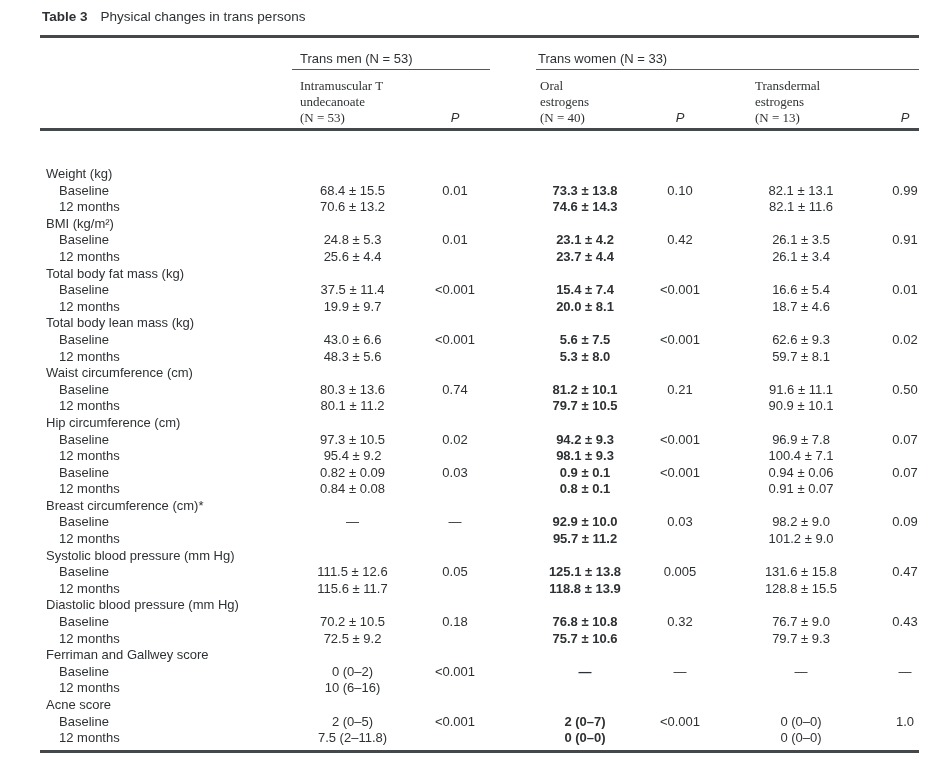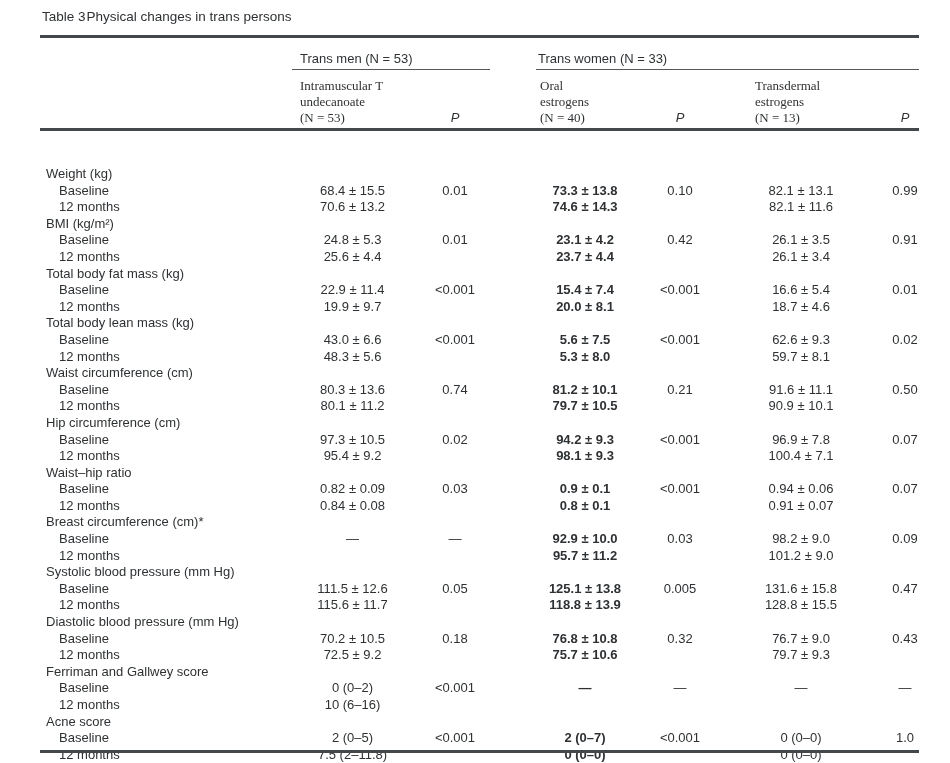--- a/index.html
+++ b/index.html
@@ -4,21 +4,21 @@
 <style>
   html,body{margin:0;padding:0;}
   body{
     width:950px;height:763px;background:#ffffff;
     font-family:"Liberation Sans", sans-serif;
     color:#2e3133;font-size:13px;
     position:relative;overflow:hidden;
   }
   .twrap{position:absolute;left:40px;top:0;width:905px;height:763px;}
   .title{position:absolute;left:2px;top:9px;font-size:13.5px;white-space:nowrap;}
-  .tbold{font-weight:normal;margin-right:1px;}
+  .tbold{font-weight:bold;margin-right:13px;}
   .rule{position:absolute;left:0;width:879px;height:2.5px;background:#45484a;}
   .r-title{top:35px;}
   .r-head{top:128px;}
   .r-bottom{top:750px;}
   .thinrule{position:absolute;height:1.4px;background:#55585a;top:69px;}
   .u1{left:252px;width:198px;}
   .u2{left:496px;width:383px;}
   .cell{position:absolute;white-space:nowrap;}
   .span1{left:260px;top:51px;}
   .span2{left:498px;top:51px;}
@@ -117,21 +117,21 @@
         <span class="cellr c-label sub">12 months</span>
         <span class="cellr c-v1">25.6 ± 4.4</span>
         <span class="cellr c-v2">23.7 ± 4.4</span>
         <span class="cellr c-v3">26.1 ± 3.4</span>
       </div>
       <div class="trow">
         <span class="cellr c-label">Total body fat mass (kg)</span>
       </div>
       <div class="trow">
         <span class="cellr c-label sub">Baseline</span>
-        <span class="cellr c-v1">22.9 ± 11.4</span>
+        <span class="cellr c-v1">37.5 ± 11.4</span>
         <span class="cellr c-p1">&lt;0.001</span>
         <span class="cellr c-v2">15.4 ± 7.4</span>
         <span class="cellr c-p2">&lt;0.001</span>
         <span class="cellr c-v3">16.6 ± 5.4</span>
         <span class="cellr c-p3">0.01</span>
       </div>
       <div class="trow">
         <span class="cellr c-label sub">12 months</span>
         <span class="cellr c-v1">19.9 ± 9.7</span>
         <span class="cellr c-v2">20.0 ± 8.1</span>
@@ -185,23 +185,20 @@
         <span class="cellr c-v3">96.9 ± 7.8</span>
         <span class="cellr c-p3">0.07</span>
       </div>
       <div class="trow">
         <span class="cellr c-label sub">12 months</span>
         <span class="cellr c-v1">95.4 ± 9.2</span>
         <span class="cellr c-v2">98.1 ± 9.3</span>
         <span class="cellr c-v3">100.4 ± 7.1</span>
       </div>
       <div class="trow">
-        <span class="cellr c-label">Waist–hip ratio</span>
-      </div>
-      <div class="trow">
         <span class="cellr c-label sub">Baseline</span>
         <span class="cellr c-v1">0.82 ± 0.09</span>
         <span class="cellr c-p1">0.03</span>
         <span class="cellr c-v2">0.9 ± 0.1</span>
         <span class="cellr c-p2">&lt;0.001</span>
         <span class="cellr c-v3">0.94 ± 0.06</span>
         <span class="cellr c-p3">0.07</span>
       </div>
       <div class="trow">
         <span class="cellr c-label sub">12 months</span>

